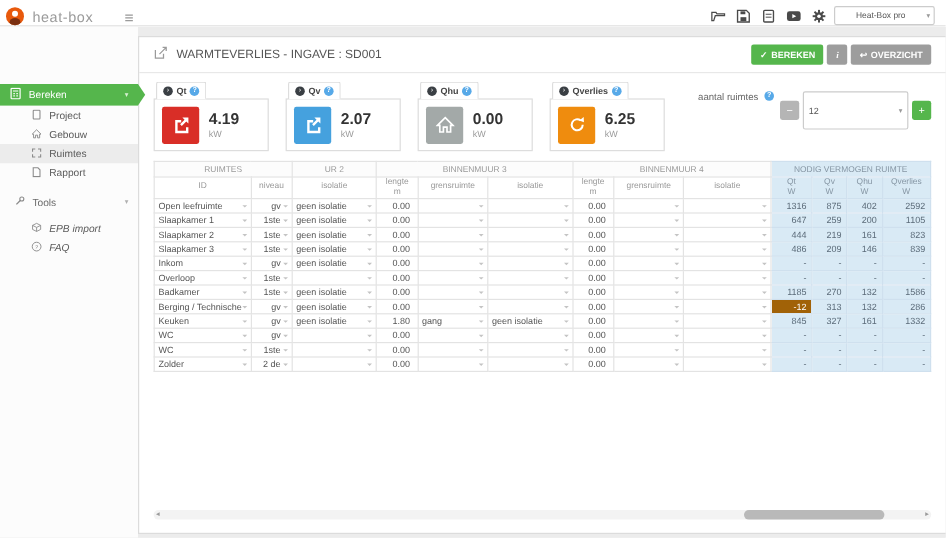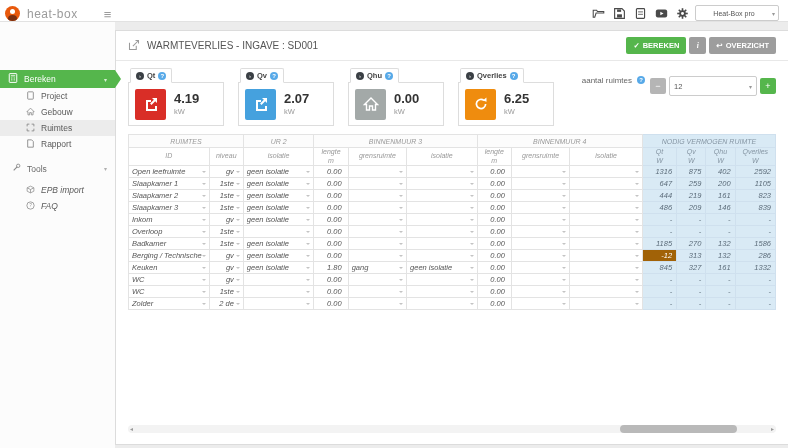--- a/index.html
+++ b/index.html
@@ -80,27 +80,27 @@
   .kpi-val { font-size:13px; font-weight:bold; color:#333; line-height:1.1; }
   .kpi-unit { font-size:7.5px; color:#9a9a9a; }
 
   .roomcount { margin-left:auto; display:flex; align-items:flex-start; gap:5px; margin-top:8px; }
   .roomcount .rc-label { font-size:8px; color:#666; }
   .stepper { display:flex; align-items:center; }
   .step-btn { width:16px; height:16px; border:none; border-radius:2px; color:#fff;
     font-size:9px; line-height:1; display:flex; align-items:center; justify-content:center; cursor:pointer; }
   .step-minus { background:#b5b5b5; }
   .step-plus { background:#55b64c; }
-  .step-select { width:88px; height:20px; border:1px solid #ccc; background:#fff; margin:0 3px;
+  .step-select { width:88px; height:32px; border:1px solid #ccc; background:#fff; margin:0 3px;
     display:flex; align-items:center; font-size:7.5px; color:#555; padding:0 4px; border-radius:2px; }
   .step-select .caret-ch { margin-left:auto; font-size:6px; color:#999; }
 
   
   .table-wrap { padding:0 12px; flex:0 0 auto; }
-  table { width:100%; border-collapse:collapse; table-layout:fixed;font-style:italic; }
+  table { width:100%; border-collapse:collapse; table-layout:fixed; }
   th, td { border:1px solid #e3e3e3; overflow:hidden; white-space:nowrap; }
   th.grp { height:13px; font-size:7px; font-weight:normal; color:#999; background:#fcfcfc;
     text-align:center; }
   th.colh { height:18px; font-size:7px; font-weight:normal; color:#999; background:#fff;
     text-align:center; line-height:1.15; }
   th.blue, td.pow { background:#d9eaf5; }
   th.blue { color:#8696a4; border-color:#cfe0ee; }
   td { height:12px; font-size:7.5px; color:#555; padding:0 3px; }
   td.sel { position:relative; padding-right:9px; }
   td.sel::after { content:''; position:absolute; right:3px; top:50%; margin-top:-1px;

